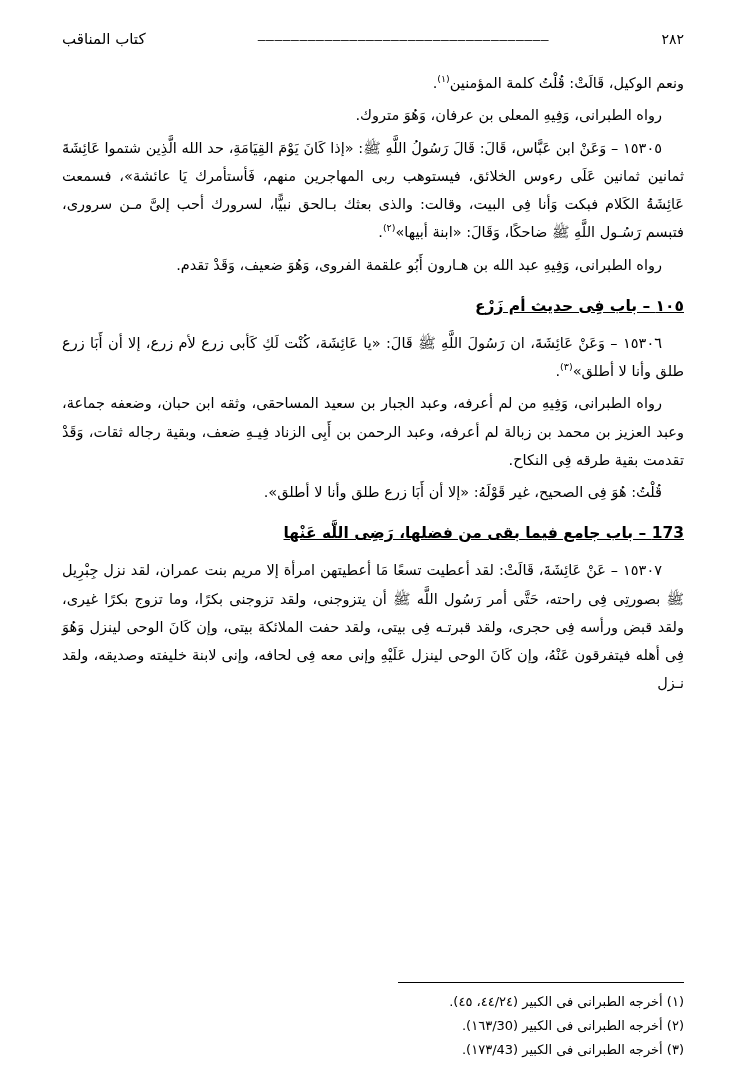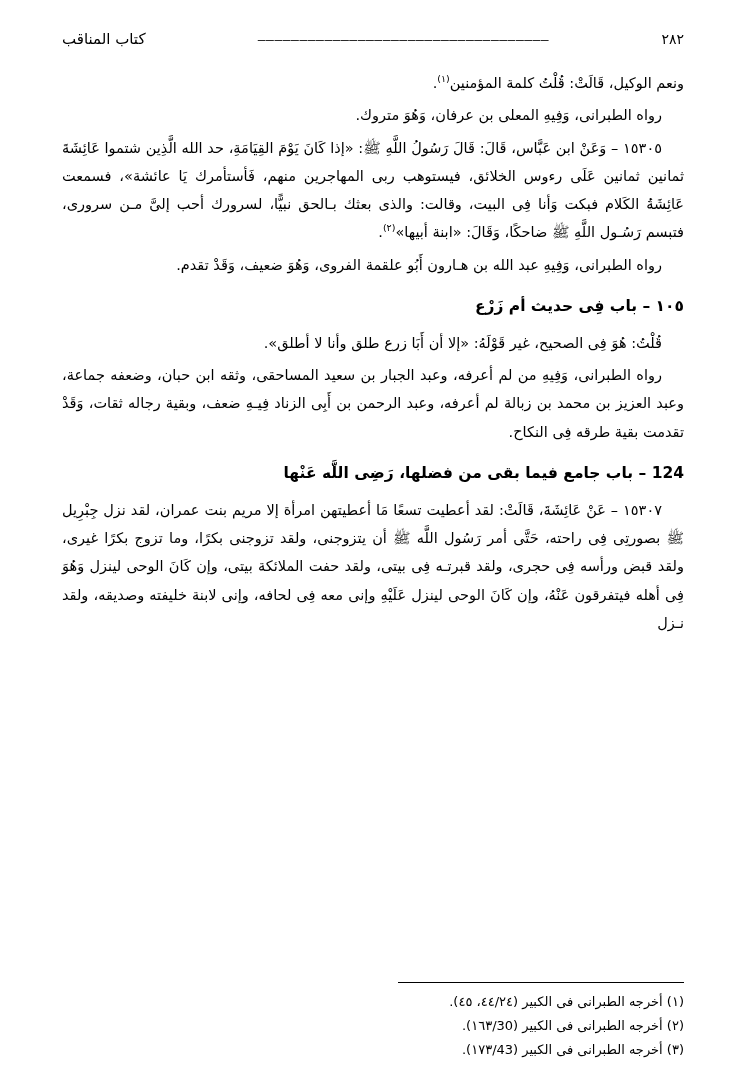--- a/index.html
+++ b/index.html
@@ -72,20 +72,21 @@
   p.right-line {
     text-align: right;
     text-align-last: right;
   }
   h2.section-title {
     font-size: 15.5px;
     font-weight: bold;
     text-align: center;
     margin: 14px 0 8px 0;
     line-height: 1.8;
+    text-decoration: underline;
   }
 
   
   .footnotes {
     position: absolute;
     right: 62px;
     left: 62px;
     bottom: 30px;
     direction: rtl;
   }
@@ -135,30 +136,33 @@
       <span>١٥٣٠٥ – وَعَنْ ابن عَبَّاس، قَالَ: قَالَ رَسُولُ اللَّهِ ﷺ: «إذا كَانَ يَوْمَ القِيَامَةِ، حد الله الَّذِين شتموا عَائِشَةَ ثمانين ثمانين عَلَى رءوس الخلائق، فيستوهب ربى المهاجرين منهم، فَأستأمرك يَا عائشة»، فسمعت عَائِشَةُ الكَلام فبكت وَأنا فِى البيت، وقالت: والذى بعثك بـالحق نبيًّا، لسرورك أحب إلىَّ مـن سرورى، فتبسم رَسُـول اللَّهِ ﷺ ضاحكًا، وَقَالَ: «ابنة أبيها»</span><sup>(٢)</sup><span>.</span>
     </p>
 
     <p class="para indent">
       <span>رواه الطبرانى، وَفِيهِ عبد الله بن هـارون أَبُو علقمة الفروى، وَهُوَ ضعيف، وَقَدْ تقدم.</span>
     </p>
 
     <h2 class="section-title">١٠٥ – باب فِى حديث أم زَرْع</h2>
 
 
-
     <p class="para indent">
-      <span>قُلْتُ: هُوَ فِى الصحيح، غير قَوْلَهُ: «إلا أن أَبَا زرع طلق وأنا لا أطلق».</span>
+      <span>١٥٣٠٦ – وَعَنْ عَائِشَةَ، ان رَسُولَ اللَّهِ ﷺ قَالَ: «يا عَائِشَة، كُنْت لَكِ كَأبى زرع لأم زرع، إلا أن أَبَا زرع طلق وأنا لا أطلق»</span><sup>(٣)</sup><span>.</span>
     </p>
 
     <p class="para indent">
       <span>رواه الطبرانى، وَفِيهِ من لم أعرفه، وعبد الجبار بن سعيد المساحقى، وثقه ابن حبان، وضعفه جماعة، وعبد العزيز بن محمد بن زبالة لم أعرفه، وعبد الرحمن بن أَبِى الزناد فِيـهِ ضعف، وبقية رجاله ثقات، وَقَدْ تقدمت بقية طرقه فِى النكاح.</span>
     </p>
 
-    <h2 class="section-title">124 – باب جامع فيما بقى من فضلها، رَضِى اللَّه عَنْها</h2>
+    <p class="para indent">
+      <span>قُلْتُ: هُوَ فِى الصحيح، غير قَوْلَهُ: «إلا أن أَبَا زرع طلق وأنا لا أطلق».</span>
+    </p>
+
+    <h2 class="section-title">173 – باب جامع فيما بقى من فضلها، رَضِى اللَّه عَنْها</h2>
 
     <p class="para indent">
       <span>١٥٣٠٧ – عَنْ عَائِشَةَ، قَالَتْ: لقد أعطيت تسعًا مَا أعطيتهن امرأة إلا مريم بنت عمران، لقد نزل جِبْرِيل ﷺ بصورتِى فِى راحته، حَتَّى أمر رَسُول اللَّه ﷺ أن يتزوجنى، ولقد تزوجنى بكرًا، وما تزوج بكرًا غيرى، ولقد قبض ورأسه فِى حجرى، ولقد قبرتـه فِى بيتى، ولقد حفت الملائكة بيتى، وإن كَانَ الوحى لينزل وَهُوَ فِى أهله فيتفرقون عَنْهُ، وإن كَانَ الوحى لينزل عَلَيْهِ وإنى معه فِى لحافه، وإنى لابنة خليفته وصديقه، ولقد نـزل</span>
     </p>
 
   </div>
 
   <div class="footnotes">
     <hr class="footnote-rule">
     <p class="footnote">

